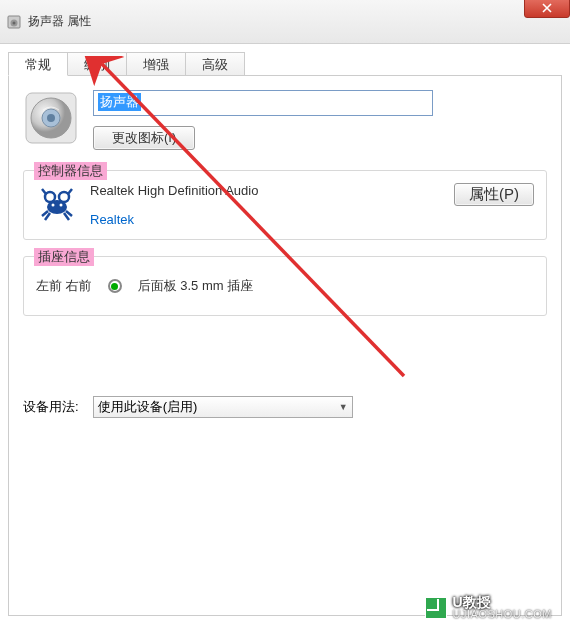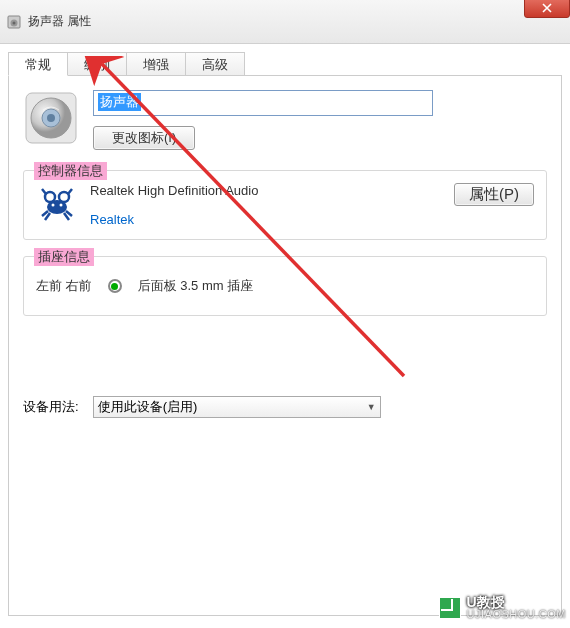--- a/index.html
+++ b/index.html
@@ -33,28 +33,28 @@
     .controller-text { flex: 1; }
     .controller-name { font-size: 13px; color: #333; }
     .controller-vendor { font-size: 13px; color: #0066cc; margin-top: 14px; }
     .props-btn { padding: 1px 14px; font-size: 15px; }
     
     .jack-row { display: flex; align-items: center; gap: 16px; font-size: 13px; color: #333; padding: 8px 0; }
     .jack-dot { width: 14px; height: 14px; border: 2px solid #888; border-radius: 50%; display: flex; align-items: center; justify-content: center; }
     .jack-dot-inner { width: 7px; height: 7px; background: #00aa00; border-radius: 50%; }
     
     .usage-row { display: flex; align-items: center; gap: 14px; margin-top: 80px; font-size: 13px; }
-    .usage-select { width: 288px; height: 22px; border: 1px solid #aaa; font-size: 13px; padding: 0 4px; display: flex; align-items: center; justify-content: space-between; background: linear-gradient(to bottom, #fff, #eee); cursor: pointer; }
+    .usage-select { width: 260px; height: 22px; border: 1px solid #aaa; font-size: 13px; padding: 0 4px; display: flex; align-items: center; justify-content: space-between; background: linear-gradient(to bottom, #fff, #eee); cursor: pointer; }
     .dropdown-arrow { font-size: 9px; color: #555; }
     
     .win-btn { background: linear-gradient(to bottom, #fdfdfd, #e4e4e4); border: 1px solid #9a9a9a; border-radius: 3px; cursor: pointer; color: #333; box-shadow: inset 0 0 0 1px rgba(255,255,255,0.6); }
     
     .arrow-svg { position: absolute; top: 56px; left: 84px; pointer-events: none; z-index: 100; }
     
-    .watermark { position: absolute; bottom: 8px; right: 4px; display: flex; align-items: center; gap: 6px; }
+    .watermark { position: absolute; bottom: 8px; right: 18px; display: flex; align-items: center; gap: 6px; }
     .wm-logo { width: 22px; height: 22px; background: #2fa84f; border: 1px solid #fff; display: flex; align-items: center; justify-content: center; position: relative; }
     .wm-logo::before { content: ""; position: absolute; width: 10px; height: 10px; border: 2px solid #fff; border-top: none; border-left: none; top: 1px; left: 1px; }
     .wm-text { display: flex; flex-direction: column; line-height: 1; }
     .wm-main { color: #fff; font-weight: bold; font-size: 14px; text-shadow: 0 0 3px #000, 0 0 3px #000; }
     .wm-sub { color: #eee; font-size: 11px; letter-spacing: 0.5px; text-shadow: 0 0 2px #000; }
   </style>
 </head>
 <body>
 
 <div class="titlebar">

